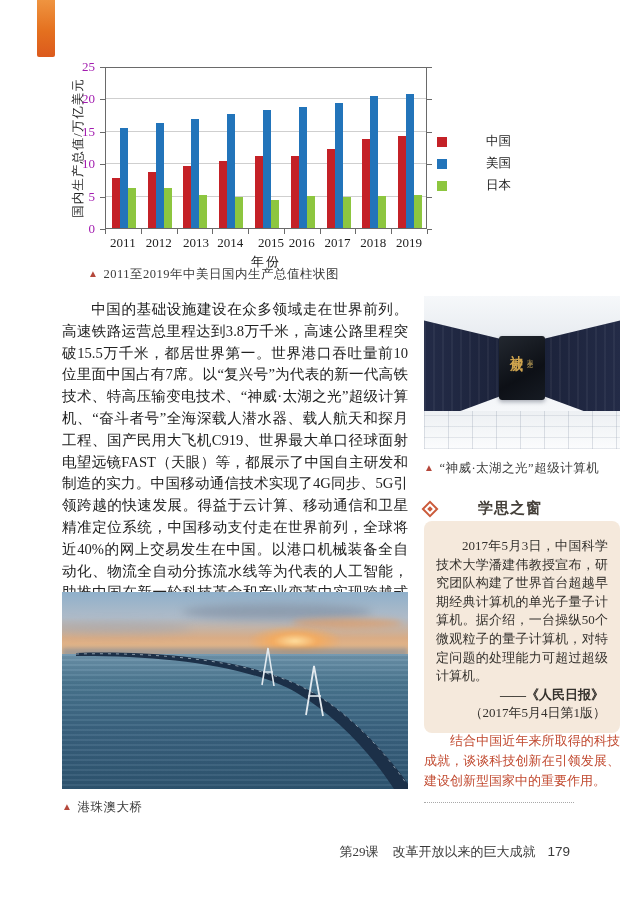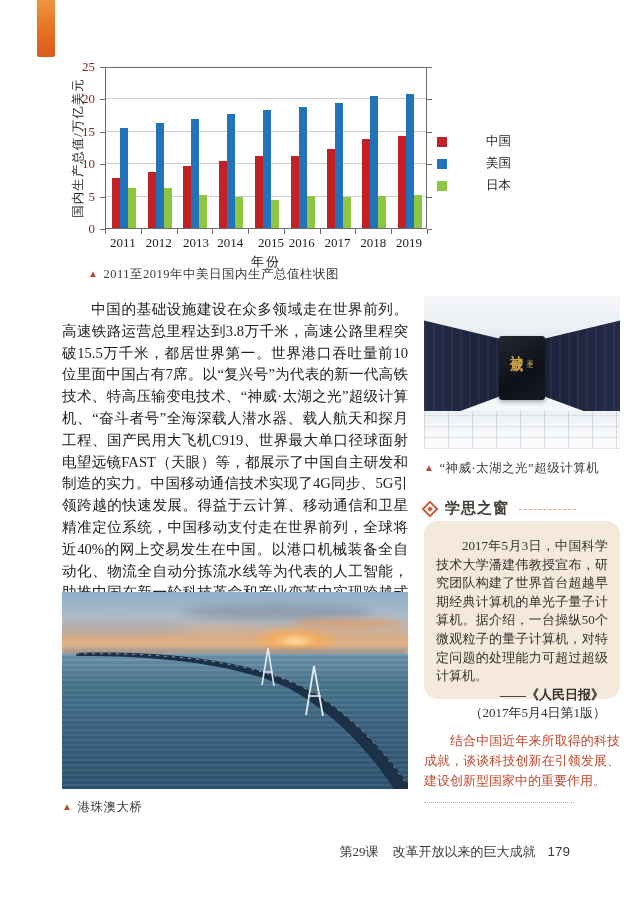--- a/index.html
+++ b/index.html
@@ -11,21 +11,21 @@
     background:linear-gradient(180deg,#EF9440 0%,#E4701F 55%,#DC5A1D 100%);
     border-radius:0 0 2px 2px;}
 
   
   .chart-wrap{position:absolute;left:105px;top:67px;width:322px;height:162px;}
   .chart-plot{position:absolute;left:0;top:0;width:322px;height:162px;
     border:1px solid #6A6A6A;box-sizing:border-box;background:#fff;}
   .chart-gridline{position:absolute;left:0;width:100%;height:1px;background:#CFCFCF;}
   .chart-bar{position:absolute;bottom:0;width:8px;}
   .ytick-label{position:absolute;right:8px;width:30px;text-align:right;
-    font-size:13px;color:#7f1d1d;}
+    font-size:13px;color:#a21caf;}
   .tick{position:absolute;background:#6A6A6A;}
   .xtick-label{position:absolute;top:168px;text-align:center;font-size:13px;color:#1d1d1d;}
   .chart-ylabel{position:absolute;left:-27px;top:81px;transform:translate(-50%,-50%) rotate(-90deg);
     white-space:nowrap;font-size:12.5px;color:#1d1d1d;letter-spacing:1px;}
   .chart-xlabel{position:absolute;left:0;top:186px;width:322px;text-align:center;
     font-size:13px;color:#1d1d1d;letter-spacing:2px;}
   .chart-legend{position:absolute;left:332px;top:66px;width:80px;}
   .legend-row{display:flex;align-items:center;margin-bottom:5px;gap:32px;}
   .legend-swatch{width:10px;height:10px;margin-right:7px;flex:0 0 auto;}
   .legend-label{font-size:12.5px;color:#1d1d1d;white-space:nowrap;}
@@ -83,29 +83,29 @@
   .sc-cabinet-sub{position:absolute;left:26px;top:18px;writing-mode:vertical-rl;
     font-size:6px;color:#9C854C;letter-spacing:1px;}
   .sc-floor{position:absolute;left:0;bottom:0;width:100%;height:25%;
     background:linear-gradient(180deg,#EDF0F3 0%,#FBFCFD 100%);}
   .sc-floor::after{content:"";position:absolute;inset:0;
     background:
       repeating-linear-gradient(90deg,rgba(140,152,170,0.28) 0 1px,transparent 1px 24px),
       repeating-linear-gradient(0deg,rgba(140,152,170,0.2) 0 1px,transparent 1px 11px);}
 
   
-  .xuesi-header{position:absolute;left:424px;top:499px;width:152px;display:flex;align-items:center;}
+  .xuesi-header{position:absolute;left:424px;top:499px;width:152px;display:flex;align-items:center;gap:33px;}
   .xuesi-icon{position:relative;width:12px;height:12px;transform:rotate(45deg);
     border:2px solid #CB5B3B;box-sizing:border-box;margin-right:9px;flex:0 0 auto;}
   .xuesi-icon::after{content:"";position:absolute;left:2px;top:2px;width:4px;height:4px;background:#CB5B3B;}
   .xuesi-title{font-family:"Liberation Sans",sans-serif;font-weight:bold;font-size:15px;
     color:#45403A;letter-spacing:1px;white-space:nowrap;}
   .xuesi-dashes{flex:1;border-top:1px dashed #E2A685;margin-left:10px;margin-top:2px;}
-  .xuesi-box{position:absolute;left:424px;top:521px;width:196px;height:178px;box-sizing:border-box;
-    background:#F5E9DC;border-radius:14px;padding:16px 12px 10px 12px;
+  .xuesi-box{position:absolute;left:424px;top:521px;width:196px;height:212px;box-sizing:border-box;
+    background:#F5E9DC;border-radius:8px;padding:16px 12px 10px 12px;
     font-size:13px;line-height:18.6px;color:#33302C;text-align:justify;}
   .xuesi-box p{margin:0;}
   .xuesi-body{text-indent:2em;}
   .xuesi-source{text-align:right;padding-right:4px;font-weight:bold;}
   .xuesi-source-note{text-align:right;padding-right:2px;font-family:Liberation Serif, serif;}
   .xuesi-question{position:absolute;left:424px;top:731px;width:196px;
     font-size:13px;line-height:19.8px;color:#C14A30;text-align:justify;}
   .xuesi-question p{margin:0;text-indent:2em;}
   .dotted-rule{position:absolute;left:424px;top:802px;width:150px;border-top:1px dotted #A9A9A9;}
 

